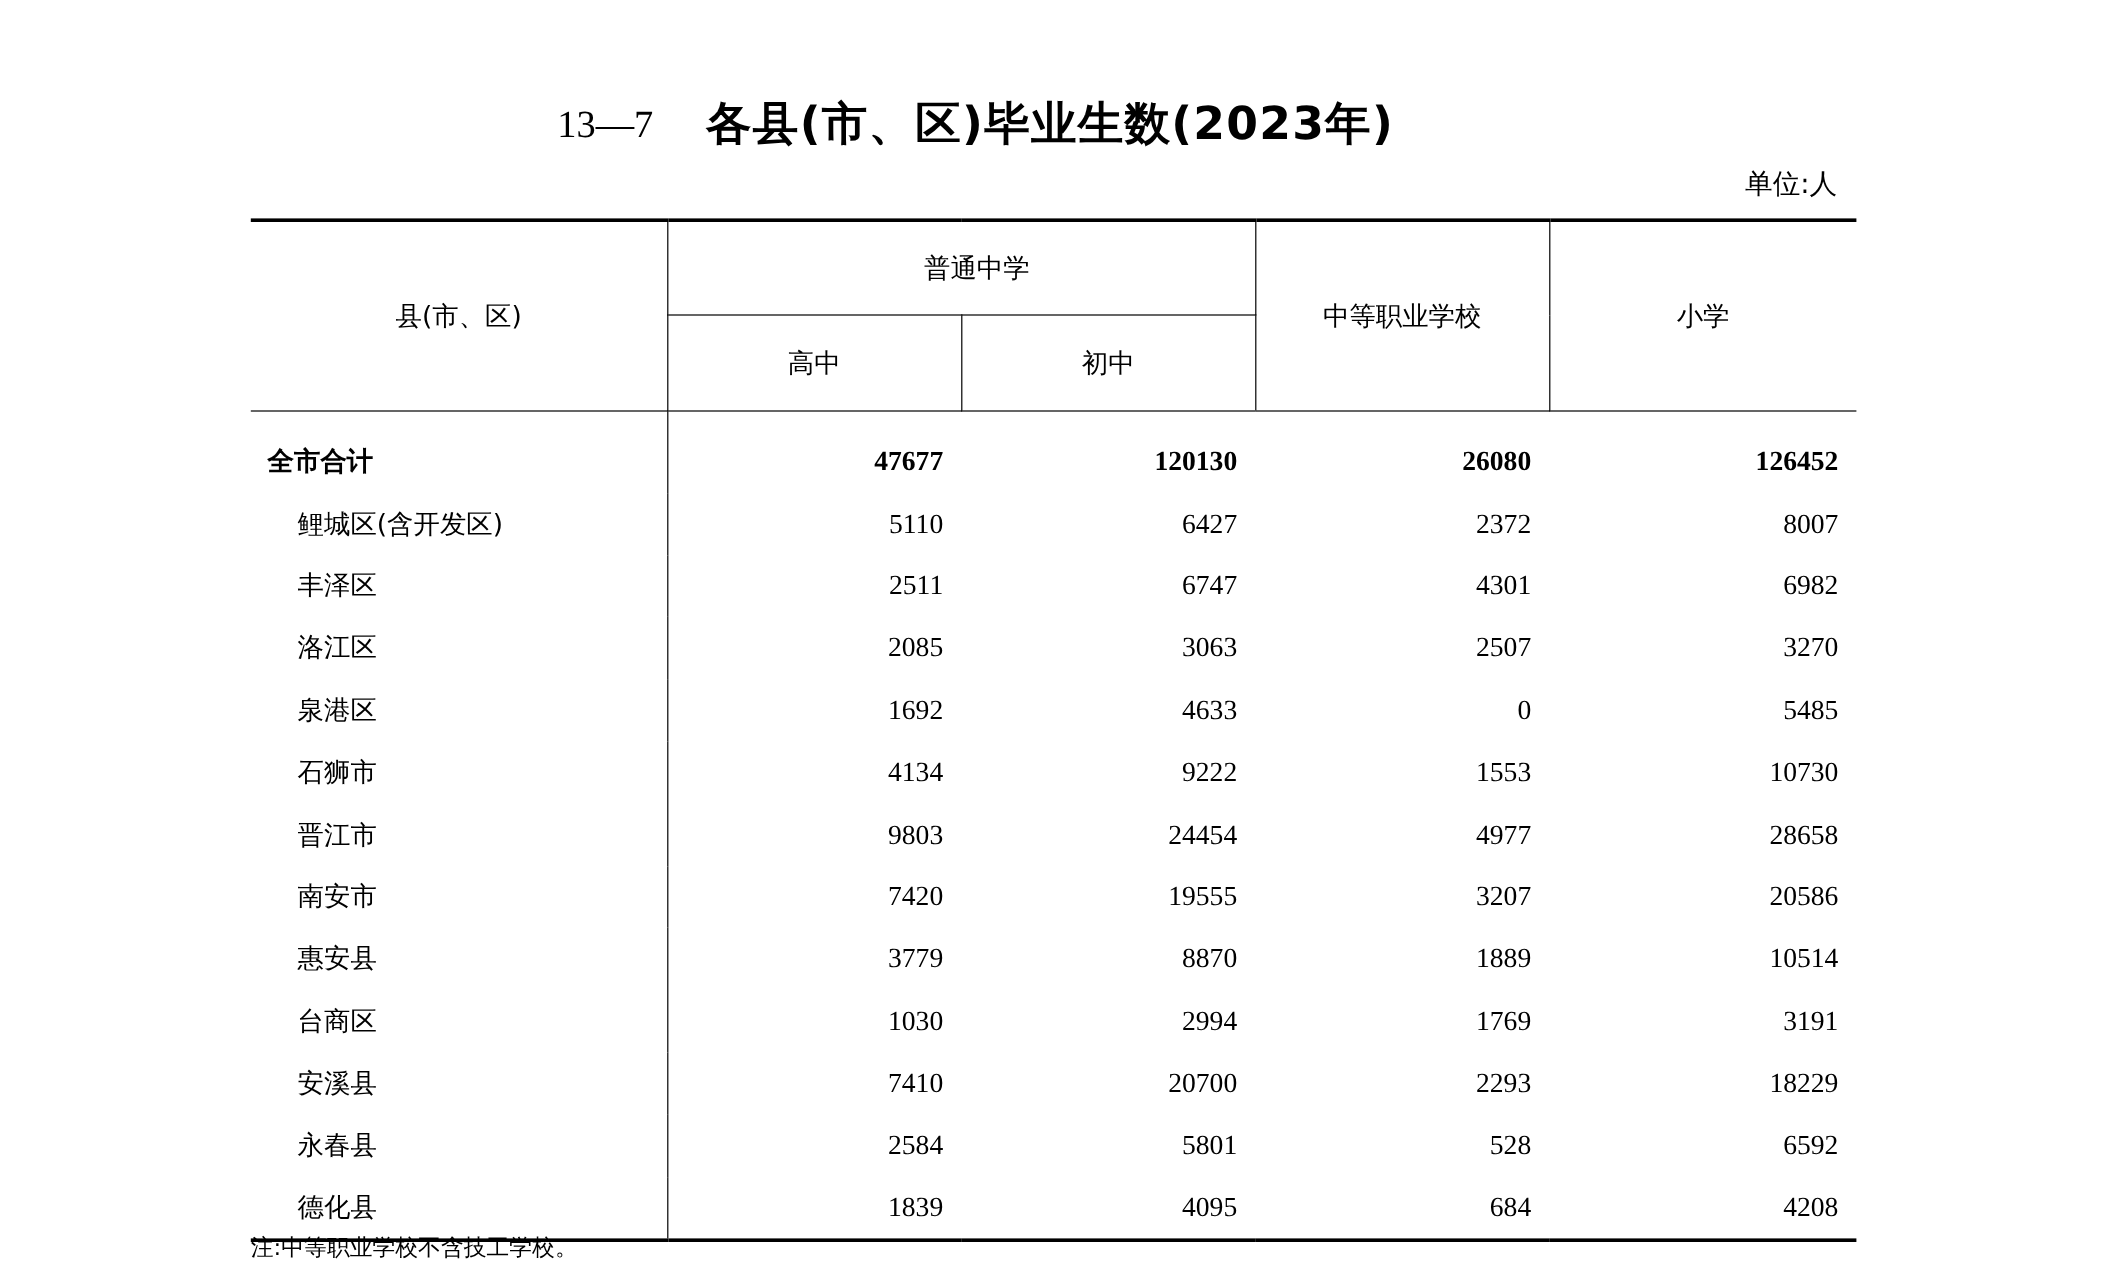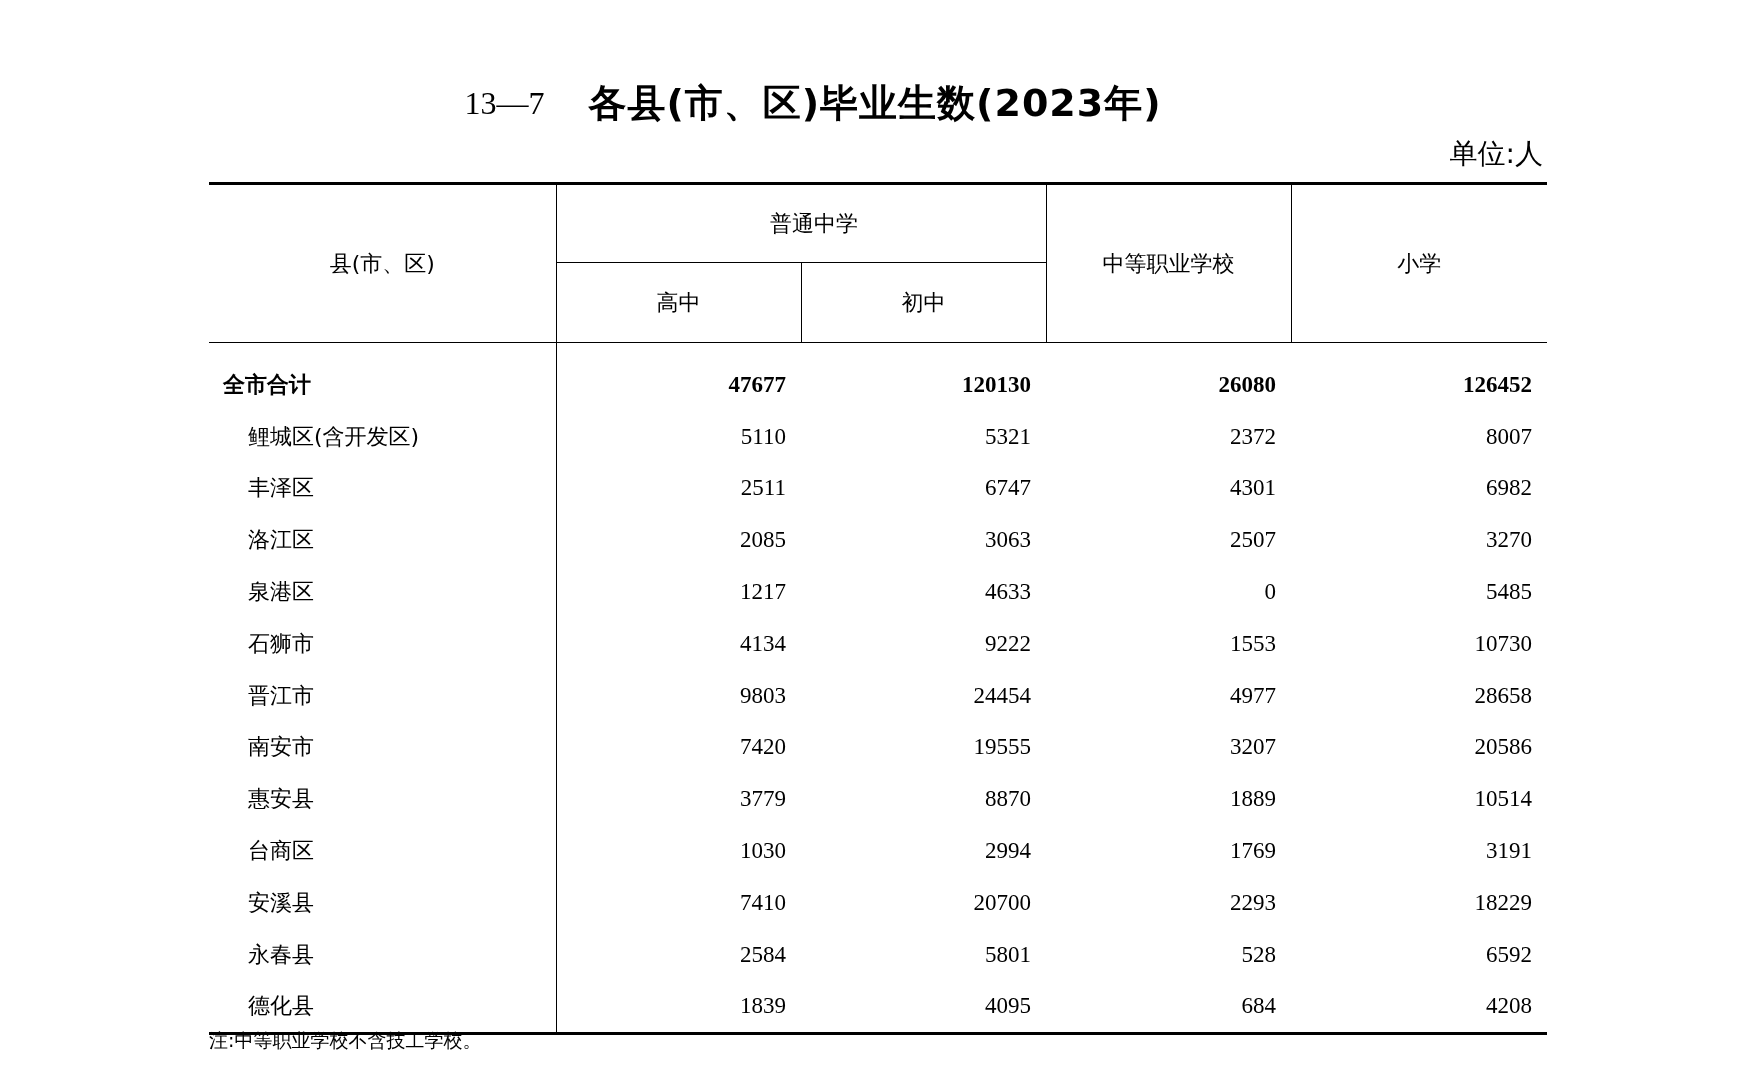--- a/index.html
+++ b/index.html
@@ -33,23 +33,23 @@
     }
     .title .name {
       font-family: "DejaVu Sans", sans-serif;
       font-weight: bold;
       font-size: 38px;
       letter-spacing: 1px;
     }
     .unit {
       position: absolute;
       top: 140px;
-      right: 212px;
-      font-family: "DejaVu Sans", sans-serif;
-      font-size: 28px;
+      right: 224px;
+      font-family: "DejaVu Sans", sans-serif;
+      font-size: 23px;
       line-height: 28px;
     }
     .table-wrap {
       position: absolute;
       left: 209px;
       top: 182px;
       width: 1338px;
     }
     table {
       border-collapse: collapse;
@@ -147,41 +147,41 @@
       <tr class="total first">
         <td class="name">全市合计</td>
         <td class="num">47677</td>
         <td class="num">120130</td>
         <td class="num">26080</td>
         <td class="num">126452</td>
       </tr>
       <tr>
         <td class="name">鲤城区(含开发区)</td>
         <td class="num">5110</td>
-        <td class="num">5321</td>
+        <td class="num">6427</td>
         <td class="num">2372</td>
         <td class="num">8007</td>
       </tr>
       <tr>
         <td class="name">丰泽区</td>
         <td class="num">2511</td>
         <td class="num">6747</td>
         <td class="num">4301</td>
         <td class="num">6982</td>
       </tr>
       <tr>
         <td class="name">洛江区</td>
         <td class="num">2085</td>
         <td class="num">3063</td>
         <td class="num">2507</td>
         <td class="num">3270</td>
       </tr>
       <tr>
         <td class="name">泉港区</td>
-        <td class="num">1217</td>
+        <td class="num">1692</td>
         <td class="num">4633</td>
         <td class="num">0</td>
         <td class="num">5485</td>
       </tr>
       <tr>
         <td class="name">石狮市</td>
         <td class="num">4134</td>
         <td class="num">9222</td>
         <td class="num">1553</td>
         <td class="num">10730</td>

